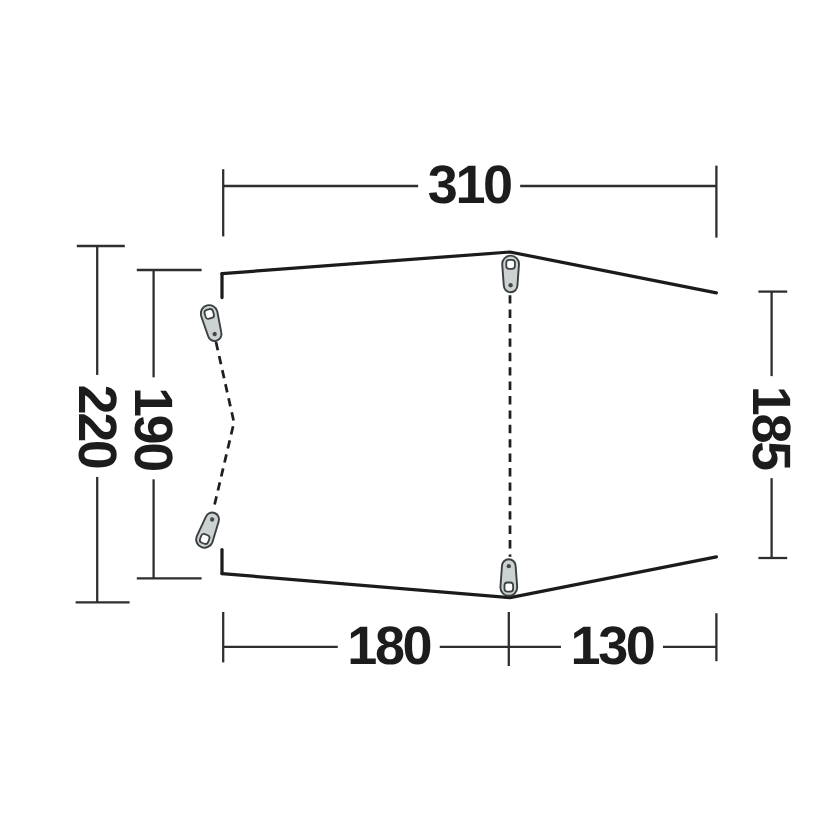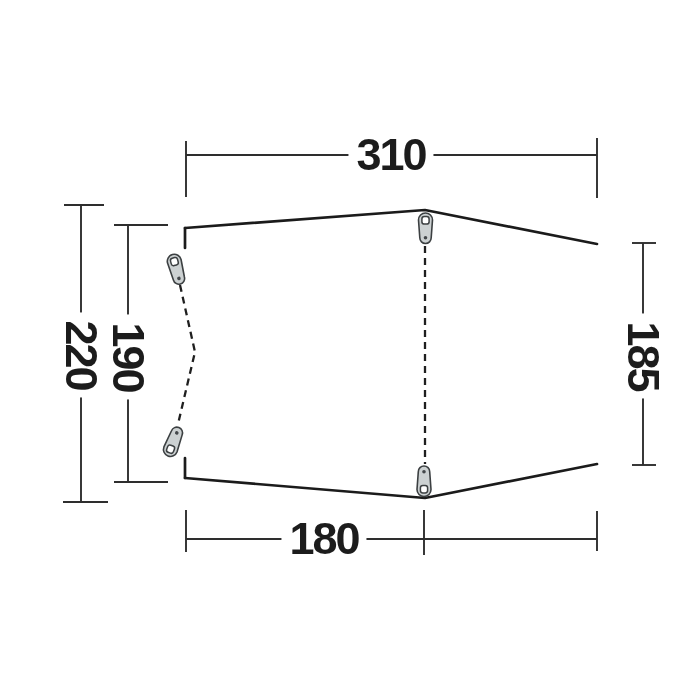--- a/index.html
+++ b/index.html
@@ -143,13 +143,14 @@
     <use href="#peg" transform="translate(424,481) rotate(180)"></use>
     <use href="#peg" transform="translate(176.5,269.5) rotate(-15)"></use>
     <use href="#peg" transform="translate(173.5,441.5) rotate(201)"></use>
   </svg>
 
   <div class="dim-label h lbl-310">310</div>
   <div class="dim-label v lbl-220">220</div>
   <div class="dim-label v lbl-190">190</div>
   <div class="dim-label v lbl-185">185</div>
   <div class="dim-label h lbl-180">180</div>
+  <div class="dim-label h lbl-130">130</div>
 </div>
 
 </body></html>

